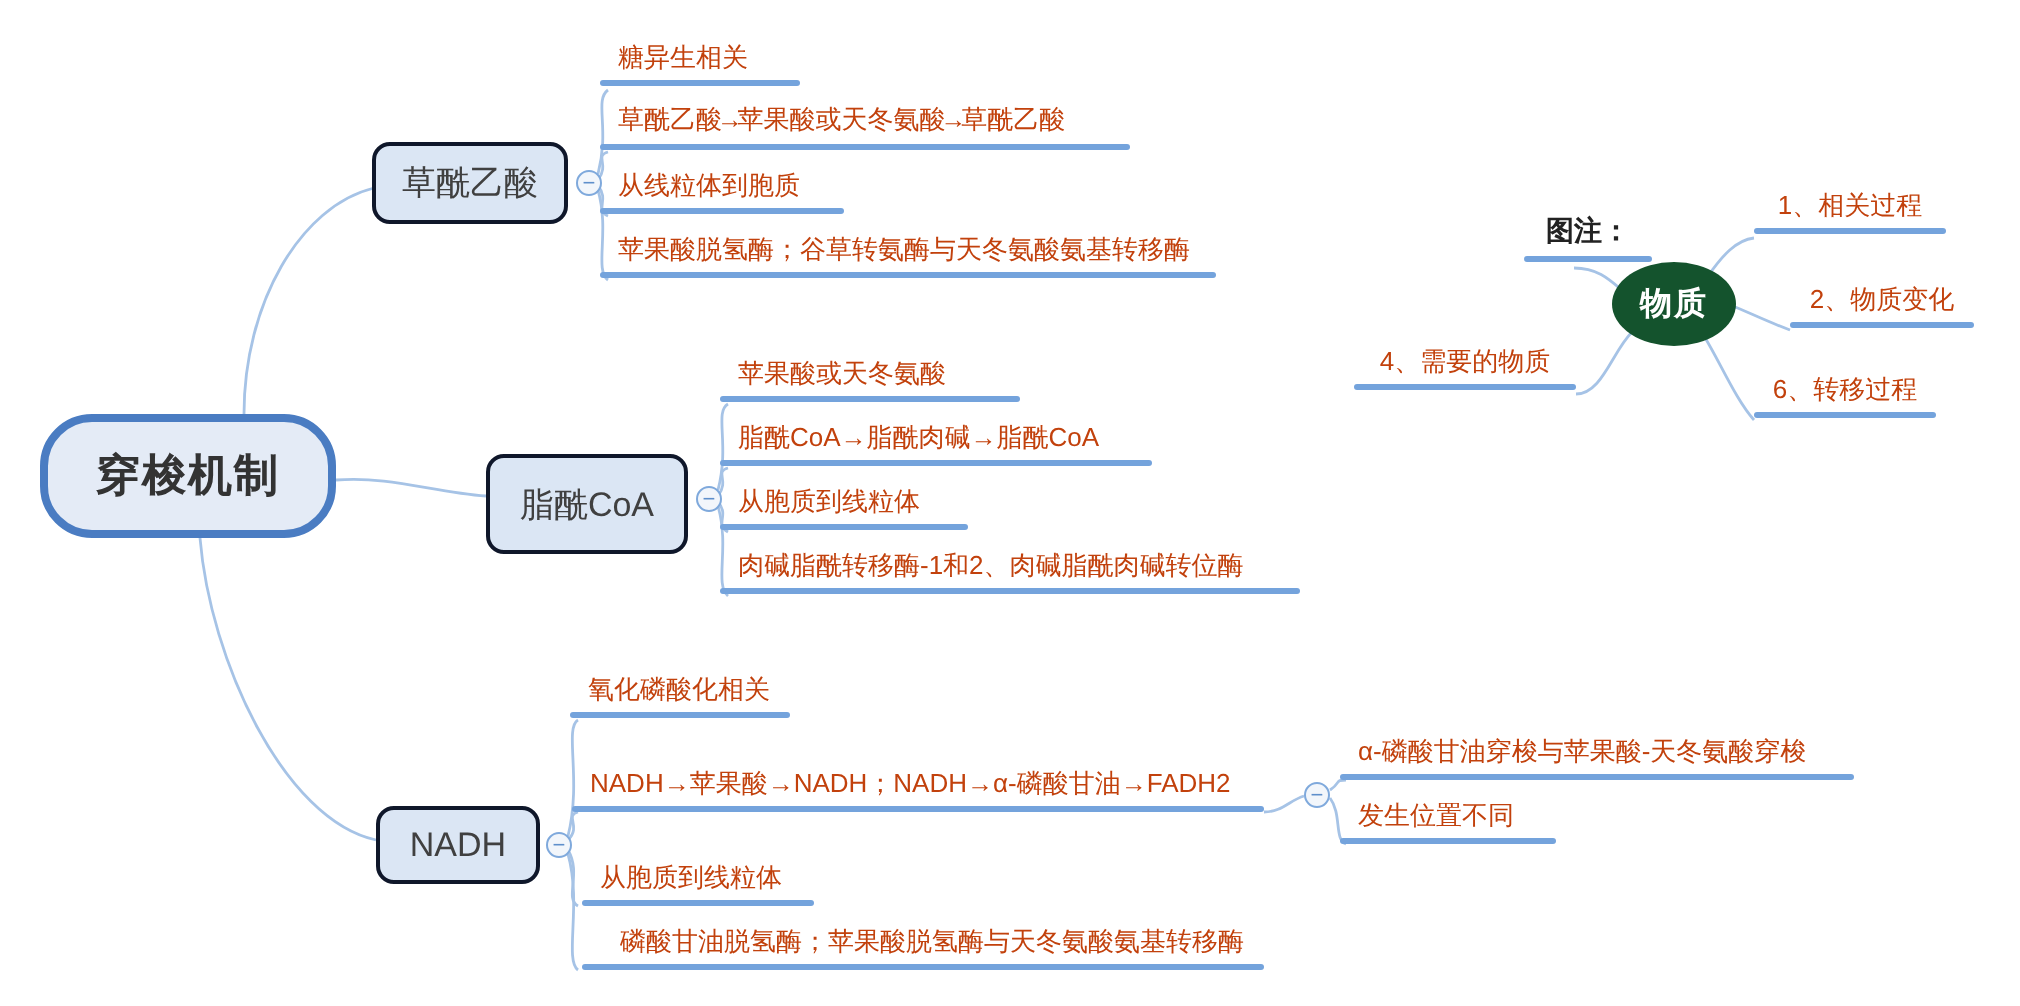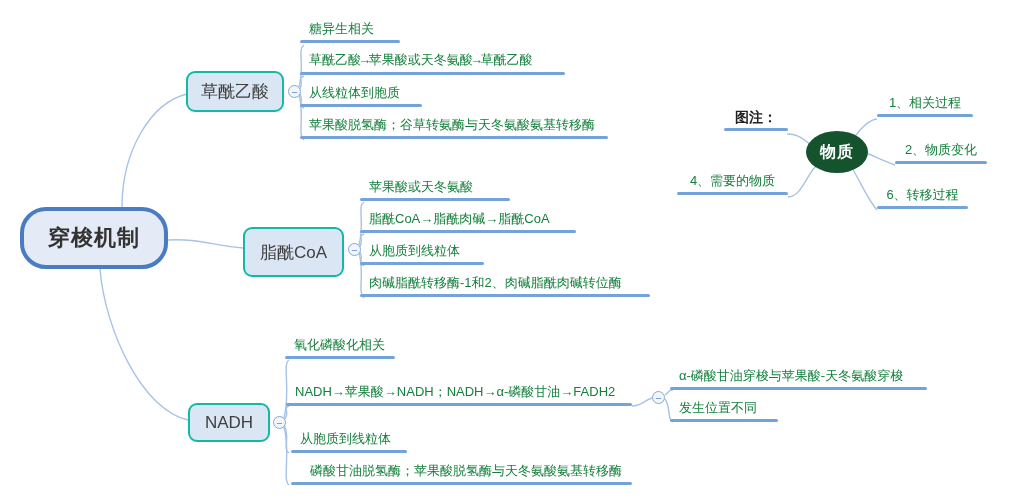--- a/index.html
+++ b/index.html
@@ -12,32 +12,32 @@
   
   .root-topic{
     position:absolute;left:20px;top:207px;width:148px;height:62px;z-index:3;
     box-sizing:border-box;border:4px solid #4A7CC2;border-radius:26px;background:#E4EBF6;
     display:flex;align-items:center;justify-content:center;
     font-size:22px;font-weight:bold;color:#333333;letter-spacing:1px;
   }
   
   .topic{
     position:absolute;z-index:3;box-sizing:border-box;
-    border:2px solid #14b8a6;border-radius:9px;background:#DBE6F4;
+    border:2px solid #0f172a;border-radius:9px;background:#DBE6F4;
     display:flex;align-items:center;justify-content:center;
     font-size:17px;color:#404040;
   }
   #topic-oxaloacetate{left:186px;top:71px;width:98px;height:41px;}
   #topic-acylcoa{left:243px;top:227px;width:101px;height:50px;}
   #topic-nadh{left:188px;top:403px;width:82px;height:39px;}
 
   
   .label{
     position:absolute;z-index:2;box-sizing:border-box;padding-left:9px;
-    font-size:13px;line-height:16px;color:#15803d;white-space:nowrap;overflow:visible;
+    font-size:13px;line-height:16px;color:#c2410c;white-space:nowrap;overflow:visible;
   }
   .label::after{
     content:"";position:absolute;left:0;right:0;bottom:-6px;height:3px;
     background:#74A3DC;border-radius:2px;
   }
   .label.center{text-align:center;padding-left:0;}
   .label.bold{font-weight:bold;font-size:14px;color:#222222;}
 
   
   .toggle{
@@ -124,20 +124,20 @@
   <div class="label" style="left:360px;top:275px;width:290px;">肉碱脂酰转移酶-1和2、肉碱脂酰肉碱转位酶</div>
 
   <div class="label" style="left:285px;top:337px;width:110px;">氧化磷酸化相关</div>
   <div class="label" style="left:286px;top:384px;width:346px;">NADH→苹果酸→NADH；NADH→α-磷酸甘油→FADH2</div>
   <div class="label" style="left:291px;top:431px;width:116px;">从胞质到线粒体</div>
   <div class="label" style="left:291px;top:463px;width:341px;text-align:center;">磷酸甘油脱氢酶；苹果酸脱氢酶与天冬氨酸氨基转移酶</div>
 
   <div class="label" style="left:670px;top:368px;width:257px;">α-磷酸甘油穿梭与苹果酸-天冬氨酸穿梭</div>
   <div class="label" style="left:670px;top:400px;width:108px;">发生位置不同</div>
 
-  <div class="label bold center" style="left:724px;top:109px;width:64px;">图注：</div>
+  <div class="label bold center" style="left:762px;top:109px;width:64px;font-family:Liberation Serif, serif;">图注：</div>
   <div class="legend-ellipse">物质</div>
   <div class="label center" style="left:877px;top:95px;width:96px;">1、相关过程</div>
   <div class="label center" style="left:895px;top:142px;width:92px;">2、物质变化</div>
   <div class="label center" style="left:877px;top:187px;width:91px;">6、转移过程</div>
   <div class="label center" style="left:677px;top:173px;width:111px;">4、需要的物质</div>
 
 </div>
 
 </body></html>

